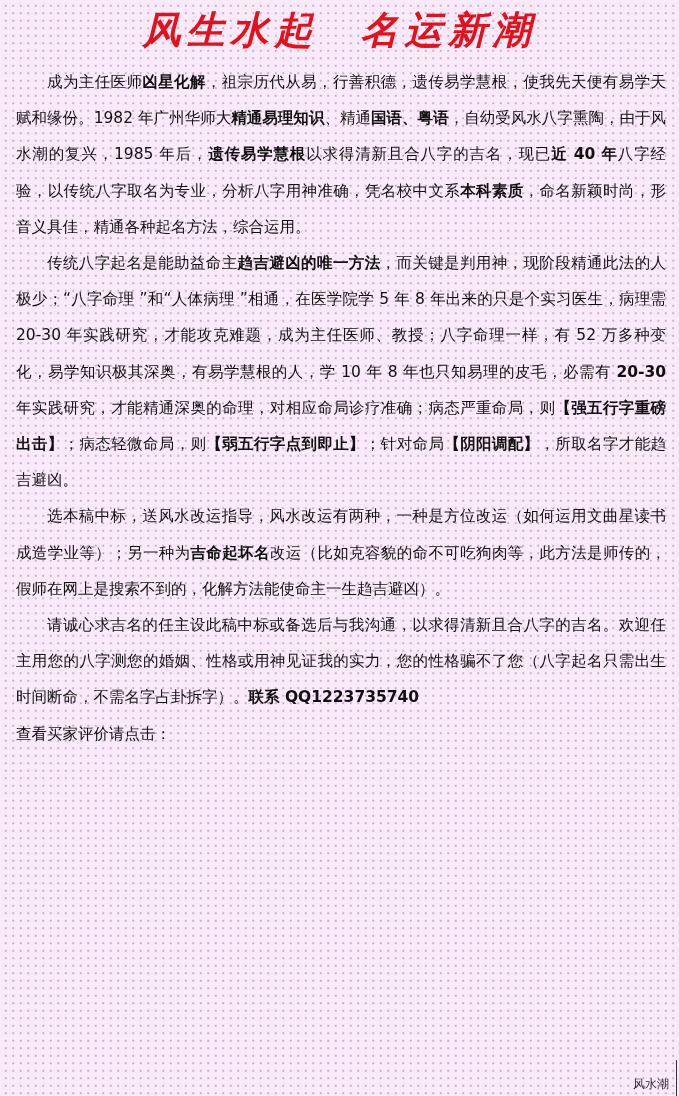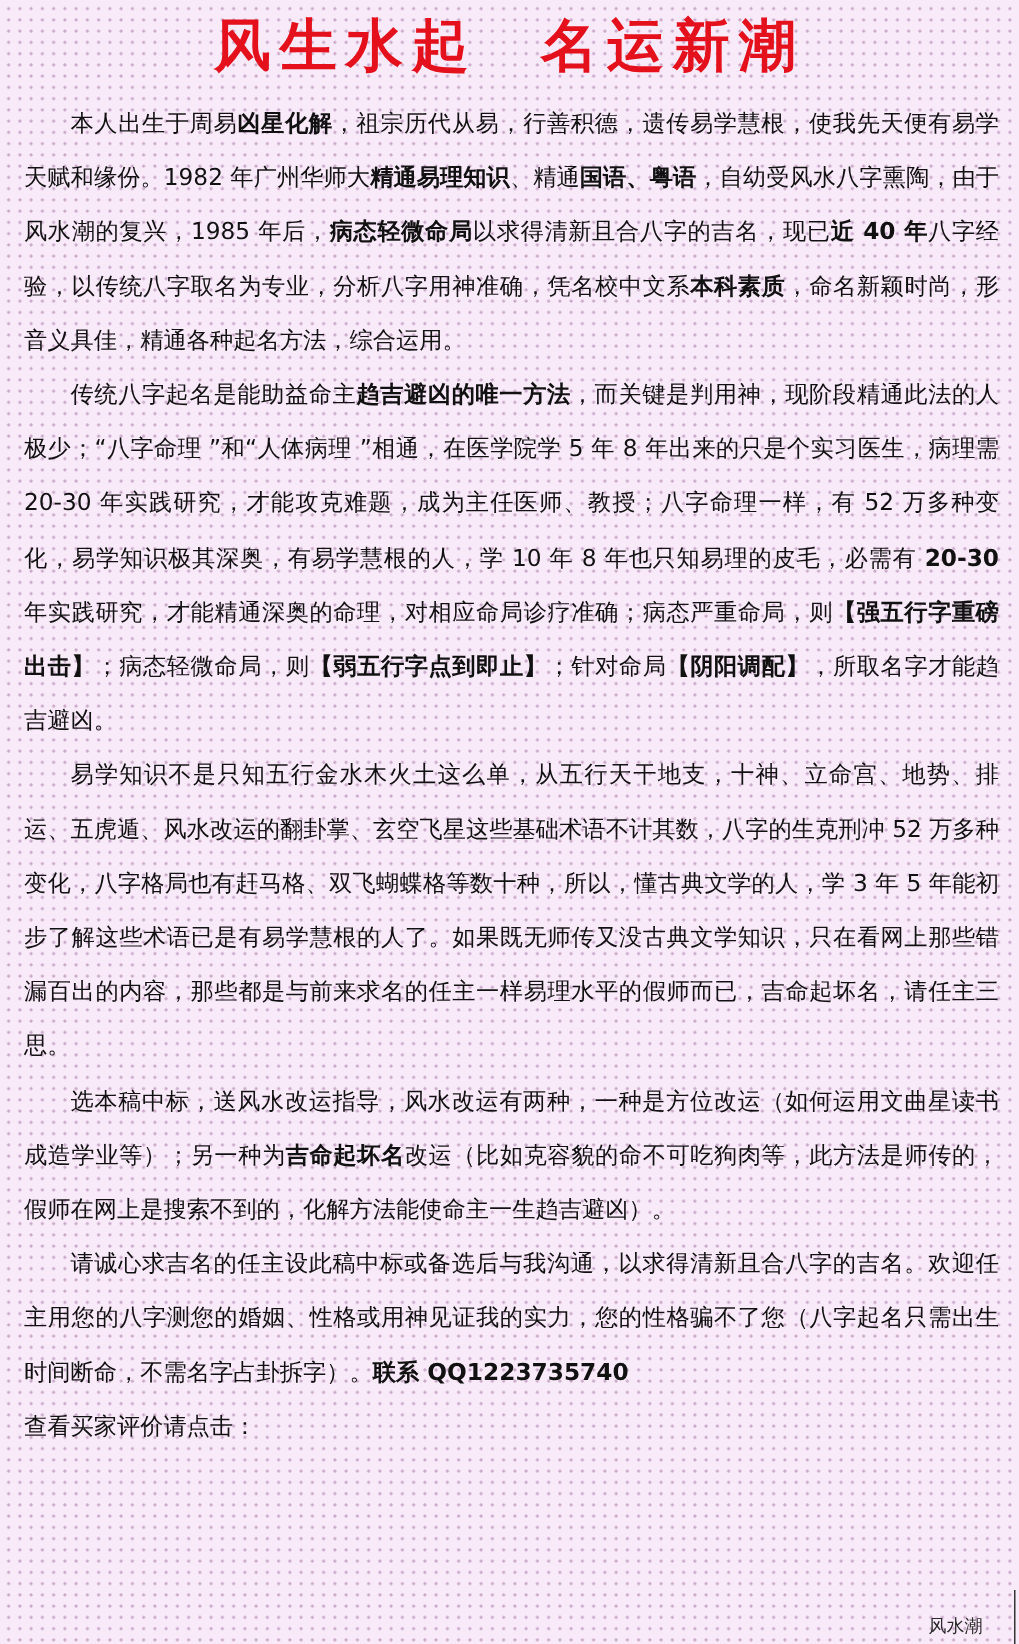--- a/index.html
+++ b/index.html
@@ -23,20 +23,21 @@
       top: 4px;
       left: 0;
       width: 679px;
       text-align: center;
       font-family: "DejaVu Serif", serif;
       font-weight: bold;
       font-size: 38px;
       line-height: 52px;
       color: #e4101c;
       letter-spacing: 6px;
+      font-style: italic;
     }
     .title .gap {
       display: inline-block;
       width: 42px;
     }
     .content {
       position: absolute;
       top: 64px;
       left: 16px;
       width: 650px;
@@ -51,21 +52,21 @@
     }
     .para b {
       font-weight: bold;
     }
     .last-line {
       margin: 0;
       text-indent: 0;
     }
     .watermark {
       position: absolute;
-      right: 24px;
+      right: 10px;
       bottom: 4px;
       text-align: right;
       font-family: "DejaVu Sans", sans-serif;
       font-size: 12px;
       line-height: 15px;
       color: #2a2a2a;
     }
     .edge-line {
       position: absolute;
       right: 2px;
@@ -76,23 +77,22 @@
     }
   </style>
 </head>
 <body>
 
 <div class="title">
   <span>风生水起</span><span class="gap"></span><span>名运新潮</span>
 </div>
 
 <div class="content">
-  <p class="para"><span>本人出生于周易</span><b>凶星化解</b><span>，祖宗历代从易，行善积德，遗传易学慧根，使我先天便有易学天赋和缘份。1982 年广州华师大</span><b>精通易理知识</b><span>、精通</span><b>国语、粤语</b><span>，自幼受风水八字熏陶，由于风水潮的复兴，1985 年后，</span><b>病态轻微命局</b><span>以求得清新且合八字的吉名，现已</span><b>近 40 年</b><span>八字经验，以传统八字取名为专业，分析八字用神准确，凭名校中文系</span><b>本科素质</b><span>，命名新颖时尚，形音义具佳，精通各种起名方法，综合运用。</span></p>
+  <p class="para"><span>成为主任医师</span><b>凶星化解</b><span>，祖宗历代从易，行善积德，遗传易学慧根，使我先天便有易学天赋和缘份。1982 年广州华师大</span><b>精通易理知识</b><span>、精通</span><b>国语、粤语</b><span>，自幼受风水八字熏陶，由于风水潮的复兴，1985 年后，</span><b>遗传易学慧根</b><span>以求得清新且合八字的吉名，现已</span><b>近 40 年</b><span>八字经验，以传统八字取名为专业，分析八字用神准确，凭名校中文系</span><b>本科素质</b><span>，命名新颖时尚，形音义具佳，精通各种起名方法，综合运用。</span></p>
   <p class="para"><span>传统八字起名是能助益命主</span><b>趋吉避凶的唯一方法</b><span>，而关键是判用神，现阶段精通此法的人极少；“八字命理 ”和“人体病理 ”相通，在医学院学 5 年 8 年出来的只是个实习医生，病理需 20-30 年实践研究，才能攻克难题，成为主任医师、教授；八字命理一样，有 52 万多种变化，易学知识极其深奥，有易学慧根的人，学 10 年 8 年也只知易理的皮毛，必需有 </span><b>20-30</b><span> 年实践研究，才能精通深奥的命理，对相应命局诊疗准确；病态严重命局，则</span><b>【强五行字重磅出击】</b><span>；病态轻微命局，则</span><b>【弱五行字点到即止】</b><span>；针对命局</span><b>【阴阳调配】</b><span>，所取名字才能趋吉避凶。</span></p>
-  <p class="para"><span>易学知识不是只知五行金水木火土这么单，从五行天干地支，十神、立命宫、地势、排运、五虎遁、风水改运的翻卦掌、玄空飞星这些基础术语不计其数，八字的生克刑冲 52 万多种变化，八字格局也有赶马格、双飞蝴蝶格等数十种，所以，懂古典文学的人，学 3 年 5 年能初步了解这些术语已是有易学慧根的人了。如果既无师传又没古典文学知识，只在看网上那些错漏百出的内容，那些都是与前来求名的任主一样易理水平的假师而已，吉命起坏名，请任主三思。</span></p>
   <p class="para"><span>选本稿中标，送风水改运指导，风水改运有两种，一种是方位改运（如何运用文曲星读书成造学业等）；另一种为</span><b>吉命起坏名</b><span>改运（比如克容貌的命不可吃狗肉等，此方法是师传的，假师在网上是搜索不到的，化解方法能使命主一生趋吉避凶）。</span></p>
   <p class="para"><span>请诚心求吉名的任主设此稿中标或备选后与我沟通，以求得清新且合八字的吉名。欢迎任主用您的八字测您的婚姻、性格或用神见证我的实力，您的性格骗不了您（八字起名只需出生时间断命，不需名字占卦拆字）。</span><b>联系 QQ1223735740</b></p>
   <p class="last-line">查看买家评价请点击：</p>
 </div>
 
 <div class="watermark">
   <div>风水潮</div>
 </div>
 <div class="edge-line"></div>
 

